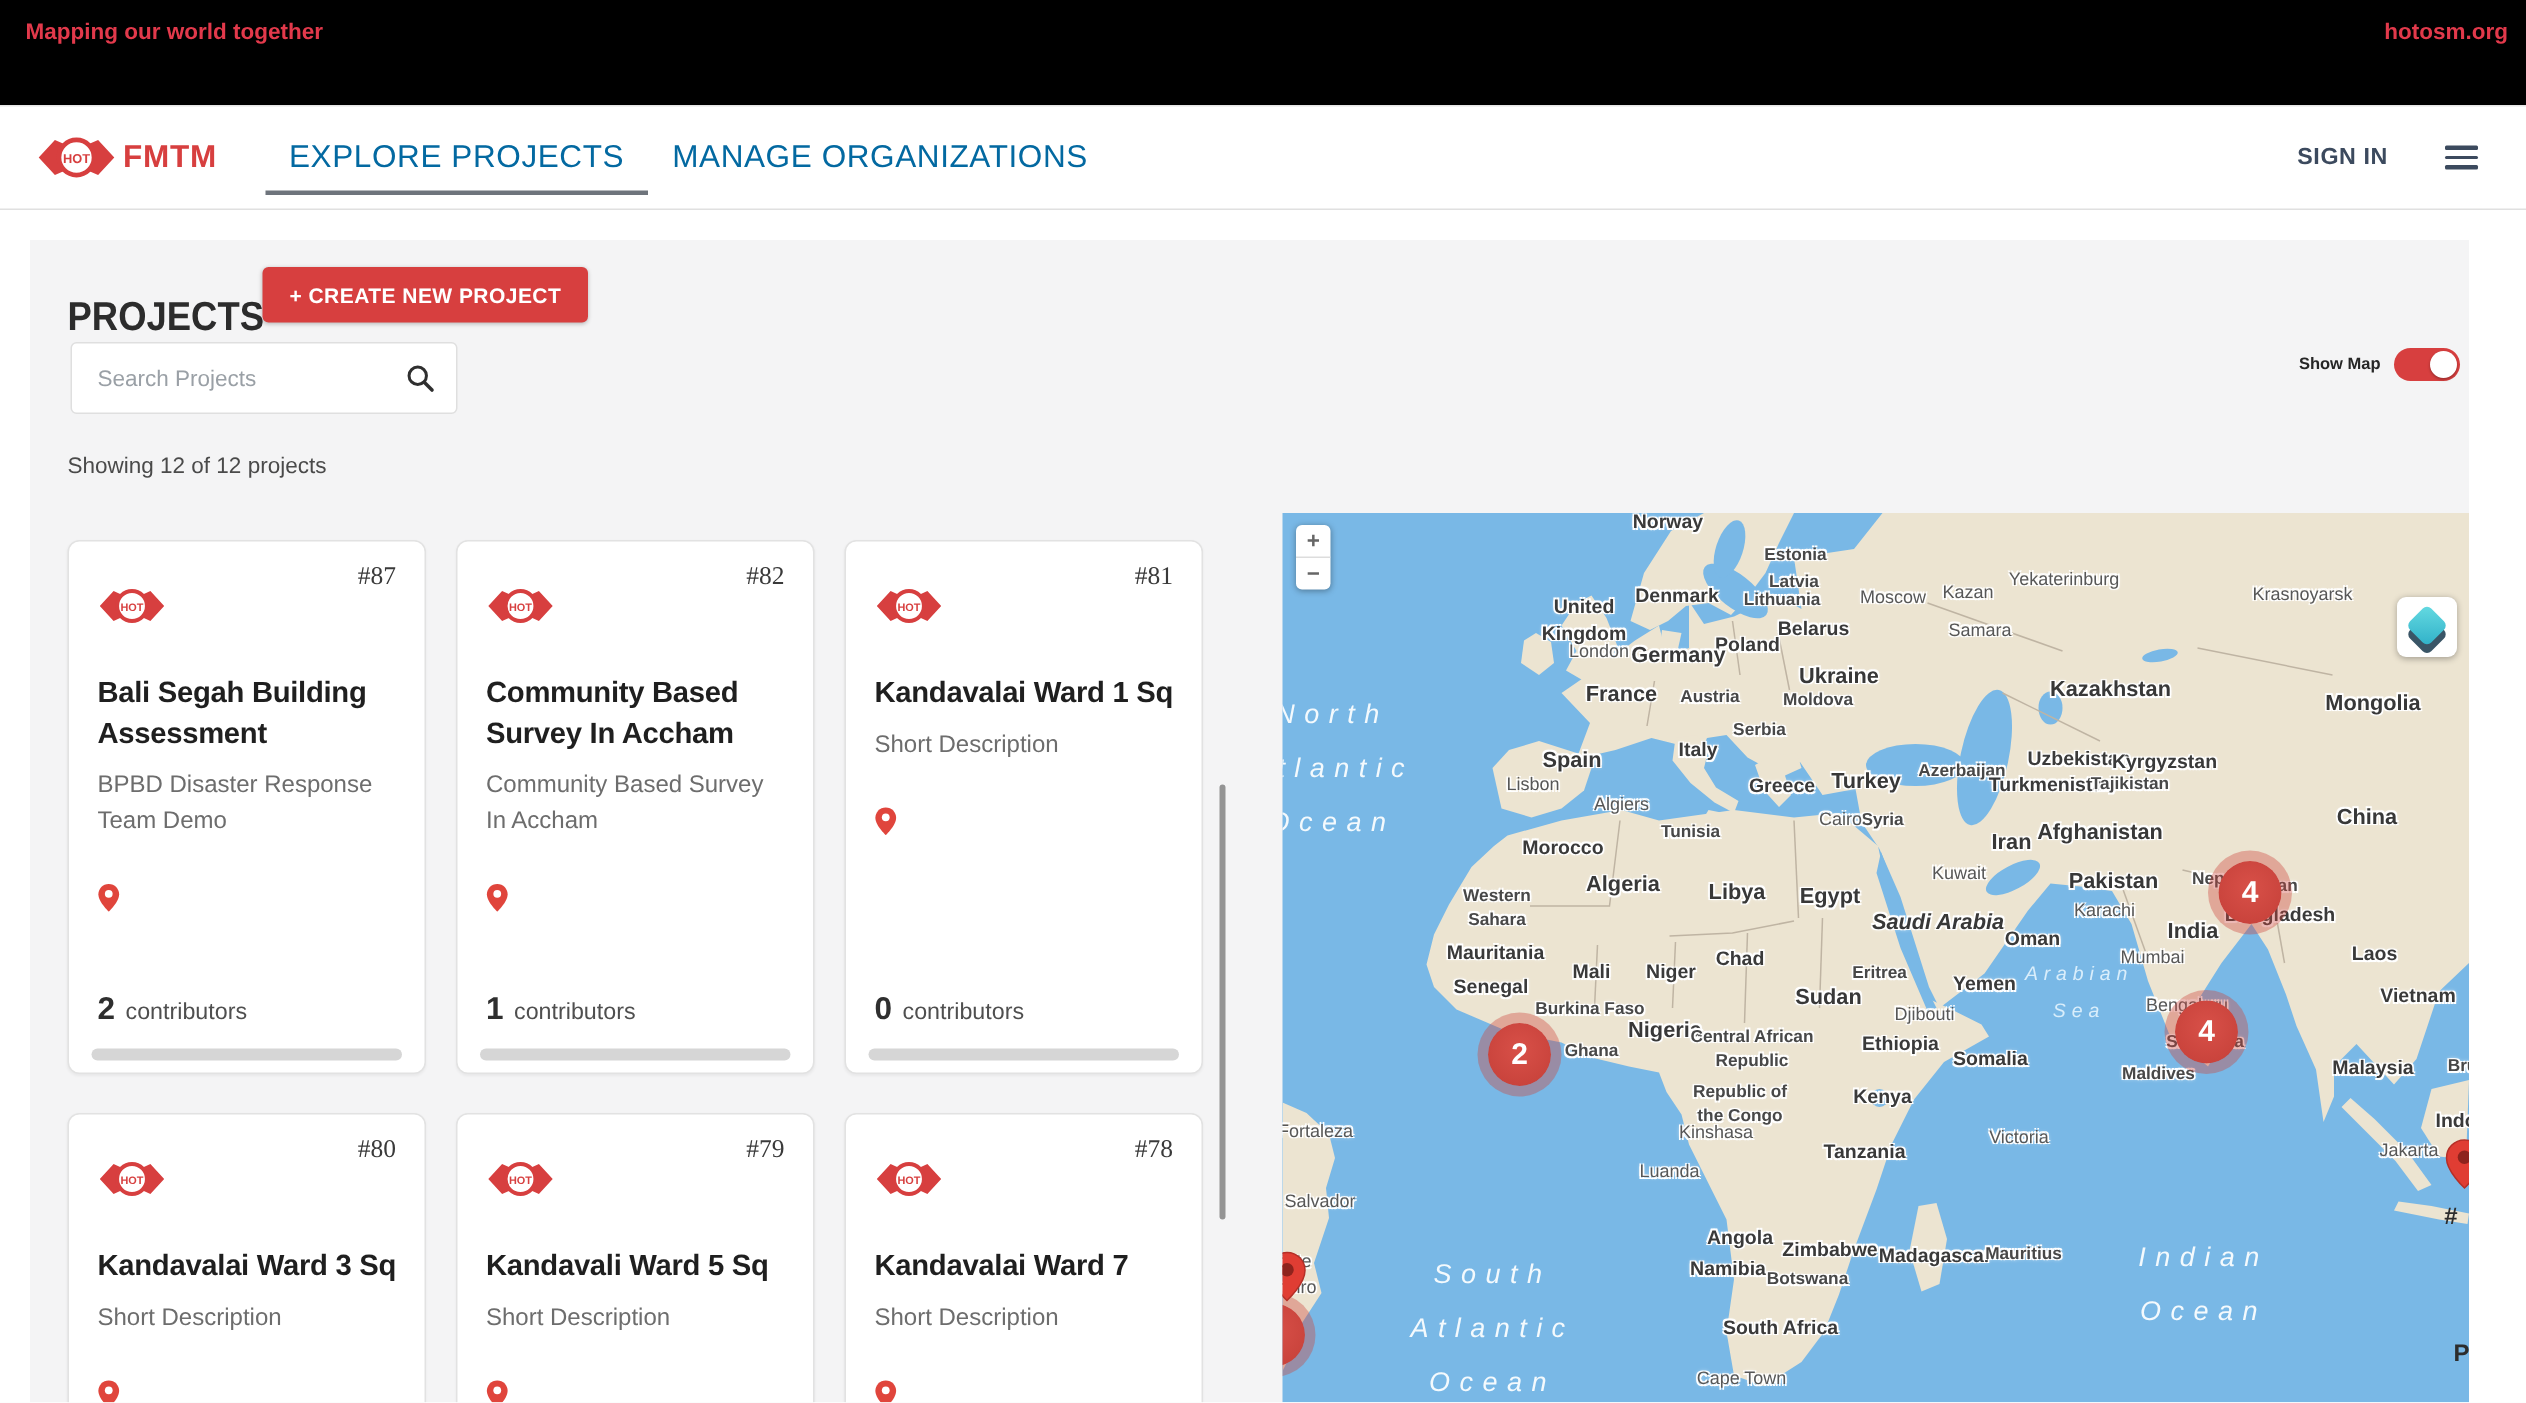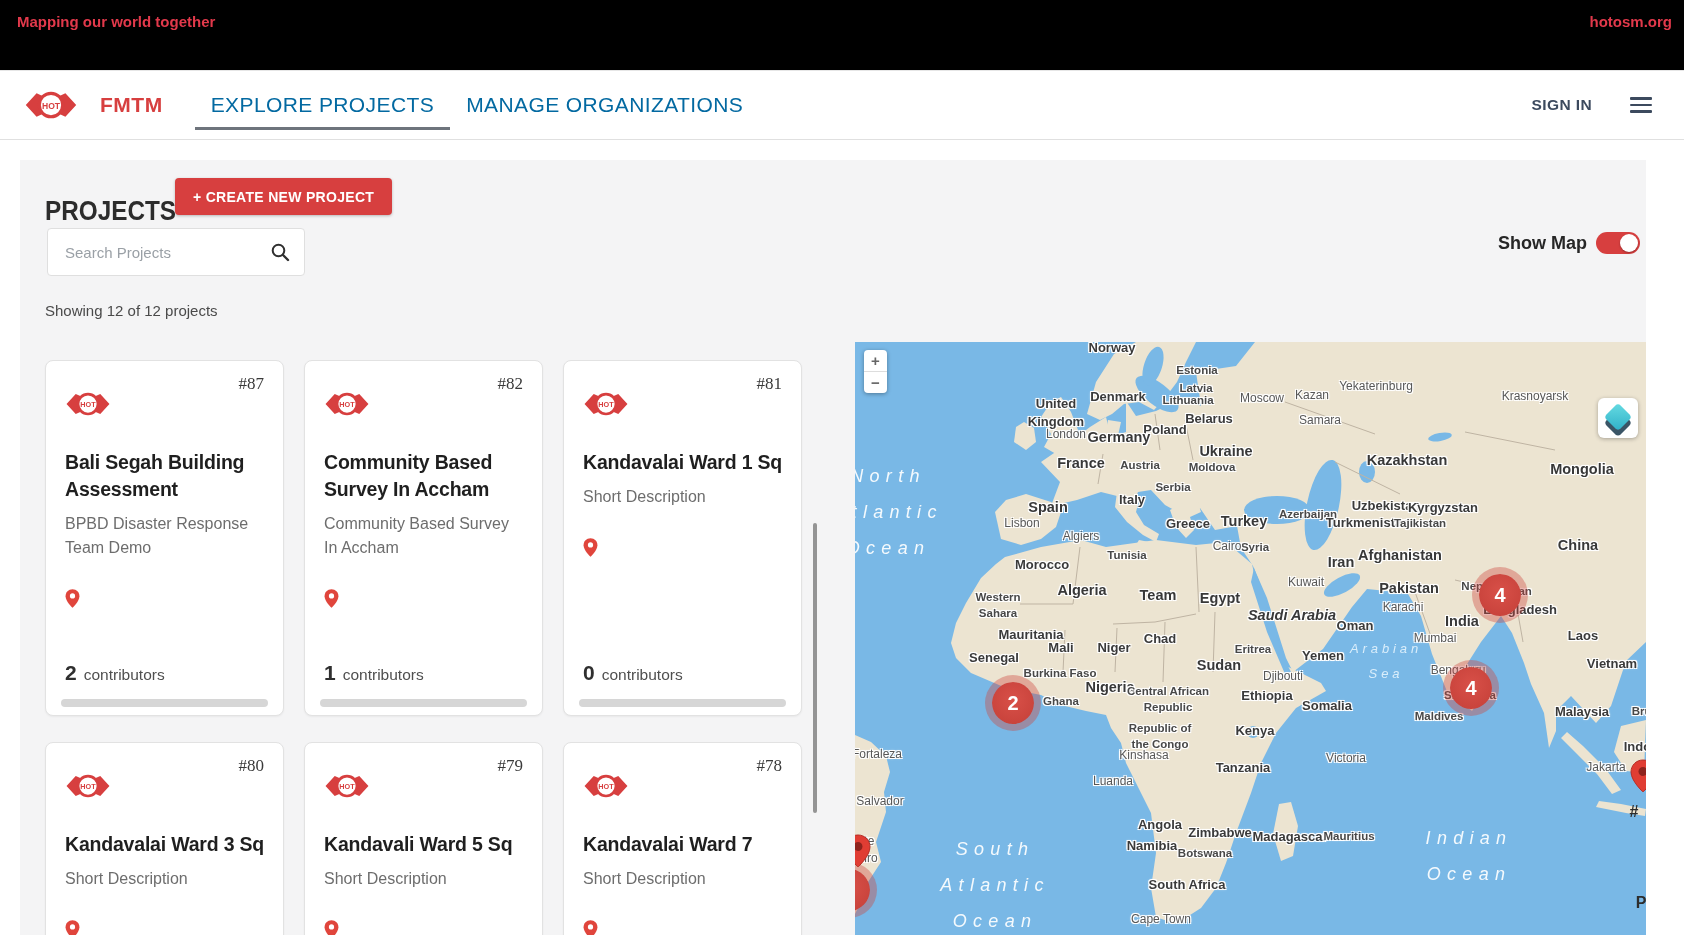--- a/index.html
+++ b/index.html
@@ -6,21 +6,21 @@
   .page{position:relative;width:1684px;height:935px;overflow:hidden;background:#fff;
         font-family:"Liberation Sans",sans-serif;}
   
   .topbar{position:absolute;left:0;top:0;width:100%;height:70px;background:#000000;}
   .tagline{position:absolute;left:17px;top:13px;font-size:15px;font-weight:600;color:#e2394b;}
   .sitelink{position:absolute;right:12px;top:13px;font-size:15px;font-weight:600;color:#e2394b;text-decoration:none;}
   
   .header{position:absolute;left:0;top:70px;width:100%;height:68px;background:#fff;
           border-top:1px solid #e6e6e6;border-bottom:1px solid #e0e0e0;display:flex;align-items:center;}
   .brand{display:flex;align-items:center;margin-left:24px;cursor:pointer;}
-  .brand-name{font-size:21px;font-weight:700;color:#d73f3f;letter-spacing:.5px;margin-left:22px;}
+  .brand-name{font-size:21px;font-weight:700;color:#d73f3f;letter-spacing:.5px;margin-left:4px;}
   .tabs{display:flex;height:100%;margin-left:32px;}
   .tab{position:relative;display:flex;align-items:center;padding:0 16px;font-size:21px;font-weight:500;
        color:#0369a1;letter-spacing:.4px;cursor:pointer;}
   .tab.active::after{content:"";position:absolute;left:0;right:0;bottom:9px;height:3px;background:#6e747c;}
   .hdr-right{margin-left:auto;display:flex;align-items:center;gap:38px;margin-right:32px;}
   .signin{font-size:15.5px;font-weight:600;color:#3c4a5e;letter-spacing:.4px;cursor:pointer;}
   .burger{width:22px;cursor:pointer;}
   .burger span{display:block;height:2.5px;background:#3c4a5e;margin:4px 0;border-radius:1px;}
   
   .panel{position:absolute;left:20px;top:160px;width:1626px;height:775px;background:#f4f4f5;overflow:hidden;}
@@ -29,21 +29,21 @@
   .create-btn{position:absolute;left:155px;top:18px;height:37px;padding:0 18px;background:#d73f3f;color:#fff;
               border:none;border-radius:4px;font-family:inherit;font-size:14px;font-weight:700;letter-spacing:.3px;
               box-shadow:0 1px 3px rgba(0,0,0,.25);cursor:pointer;}
   .search{position:absolute;left:27px;top:68px;width:256px;height:46px;background:#fff;border:1px solid #dfdfdf;
           border-radius:4px;display:flex;align-items:center;}
   .search input{flex:1;border:none;outline:none;background:transparent;margin-left:15px;font-family:inherit;
                 font-size:15px;color:#333;}
   .search input::placeholder{color:#9aa0a6;}
   .search .mag{margin-right:14px;display:flex;}
   .showmap{position:absolute;right:6px;top:72px;display:flex;align-items:center;gap:9px;}
-  .showmap-label{font-size:18px;font-weight:600;color:#262626;}
+  .showmap-label{font-size:11px;font-weight:600;color:#262626;}
   .toggle{position:relative;width:44px;height:22px;border-radius:11px;background:#d73f3f;cursor:pointer;}
   .toggle .knob{position:absolute;right:2px;top:2px;width:18px;height:18px;border-radius:50%;background:#fff;
                 box-shadow:0 1px 2px rgba(0,0,0,.3);}
   .showing{position:absolute;left:25px;top:142px;font-size:15px;font-weight:500;color:#4a4a4a;}
   
   .cards{position:absolute;left:25px;top:200px;display:grid;grid-template-columns:repeat(3,239px);
          grid-auto-rows:356px;gap:26px 20px;}
   .card{position:relative;background:#fff;border:1px solid #e2e2e2;border-radius:8px;
         box-shadow:0 1px 2px rgba(0,0,0,.05);cursor:pointer;box-sizing:border-box;padding:0 19px;}
   .card-id{position:absolute;right:19px;top:13px;font-family:"Liberation Serif",serif;font-size:17px;color:#3a3a3a;}
@@ -348,25 +348,25 @@
           <div class="lbl cs" style="left: 357px; top: 126px;">Moldova</div>
           <div class="lbl cs" style="left: 318px; top: 146px;">Serbia</div>
           <div class="lbl c" style="left: 277px; top: 158px;">Italy</div>
           <div class="lbl cl" style="left: 193px; top: 166px;">Spain</div>
           <div class="lbl c" style="left: 333px; top: 182px;">Greece</div>
           <div class="lbl cl" style="left: 389px; top: 180px;">Turkey</div>
           <div class="lbl cs" style="left: 400px; top: 206px;">Syria</div>
           <div class="lbl c" style="left: 187px; top: 223px;">Morocco</div>
           <div class="lbl cs" style="left: 272px; top: 214px;">Tunisia</div>
           <div class="lbl cl" style="left: 227px; top: 249px;">Algeria</div>
-          <div class="lbl cl" style="left: 303px; top: 254px;">Team</div>
+          <div class="lbl cl" style="left: 303px; top: 254px;">Libya</div>
           <div class="lbl cl" style="left: 365px; top: 257px;">Egypt</div>
           <div class="lbl cs" style="left: 143px; top: 264px;">Western
 Sahara</div>
-          <div class="lbl c" style="left: 176px; top: 293px;">Mauritania</div>
+          <div class="lbl c" style="left: 142px; top: 293px;">Mauritania</div>
           <div class="lbl c" style="left: 206px; top: 306px;">Mali</div>
           <div class="lbl c" style="left: 259px; top: 306px;">Niger</div>
           <div class="lbl c" style="left: 305px; top: 297px;">Chad</div>
           <div class="lbl c" style="left: 139px; top: 316px;">Senegal</div>
           <div class="lbl cs" style="left: 205px; top: 332px;">Burkina Faso</div>
           <div class="lbl cl" style="left: 255px; top: 346px;">Nigeria</div>
           <div class="lbl cs" style="left: 206px; top: 360px;">Ghana</div>
           <div class="lbl cl" style="left: 364px; top: 324px;">Sudan</div>
           <div class="lbl cs" style="left: 398px; top: 308px;">Eritrea</div>
           <div class="lbl c" style="left: 452px; top: 314px; padding-left: 32px;">Yemen</div>

